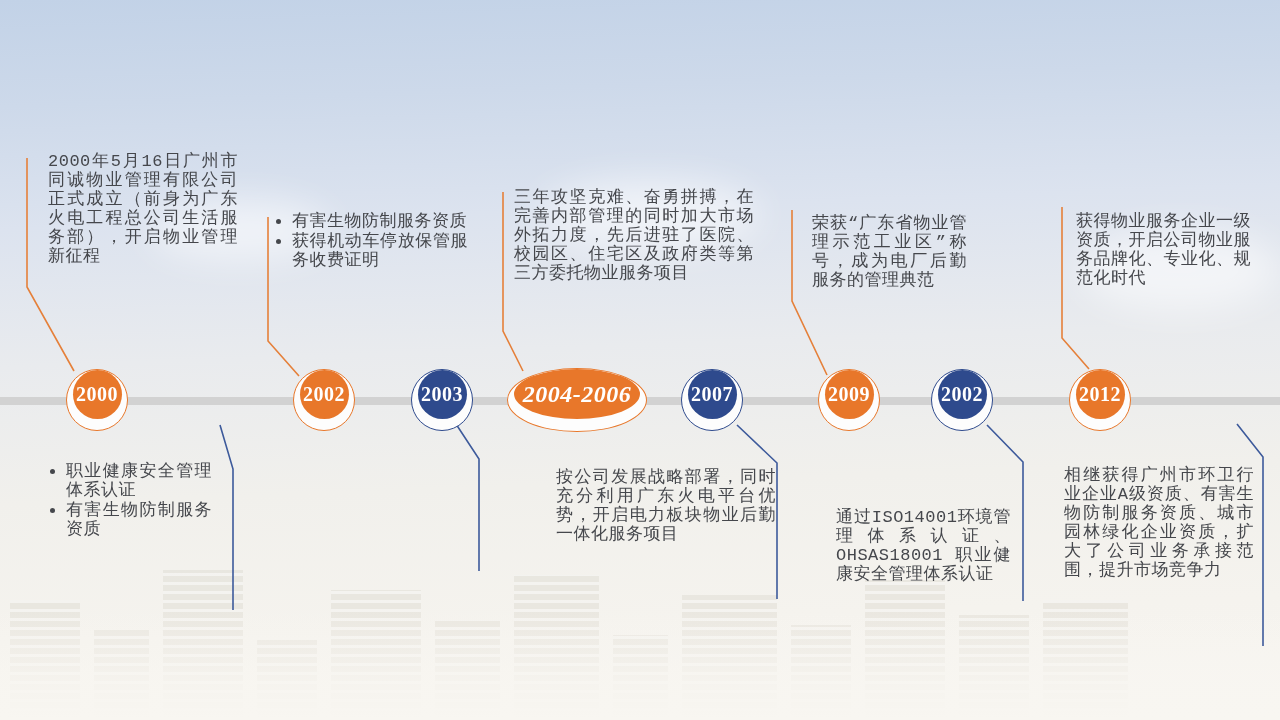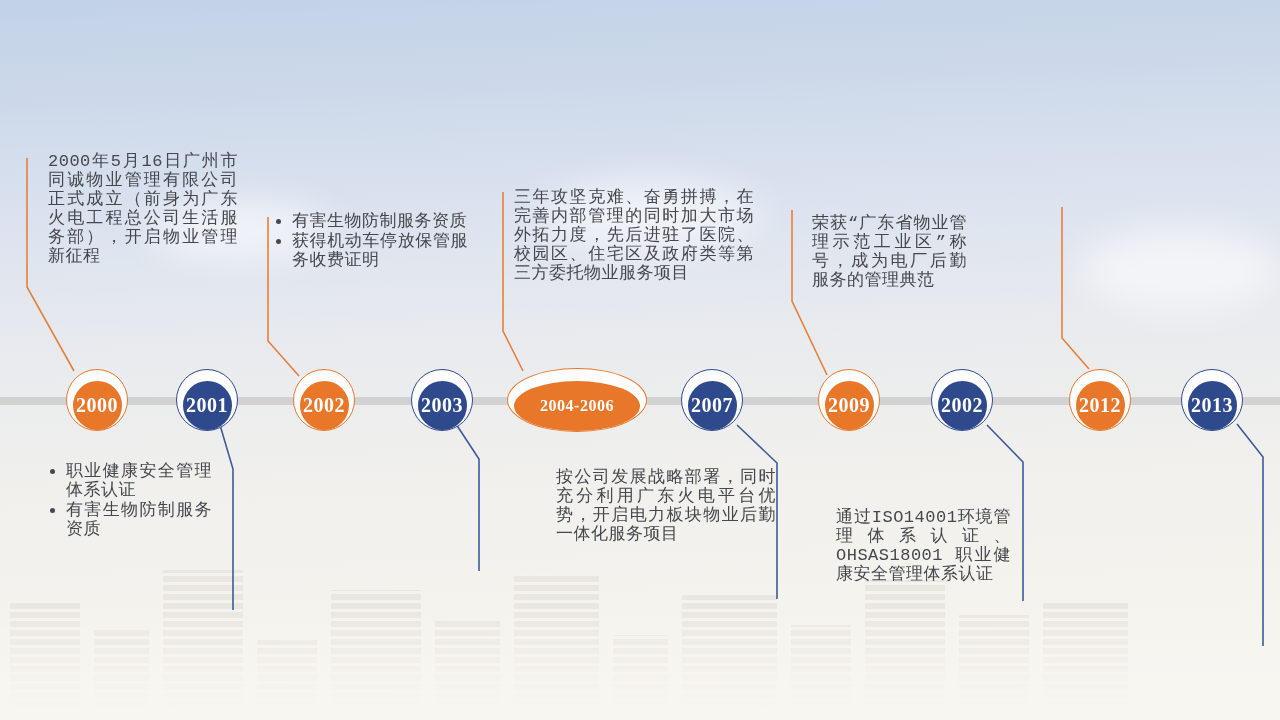--- a/index.html
+++ b/index.html
@@ -14,30 +14,30 @@
   .bld{background:rgba(198,190,176,.22);background-image:repeating-linear-gradient(0deg,rgba(255,255,255,.5) 0 3px,transparent 3px 9px);}
   .skyfade{position:absolute;left:0;bottom:0;width:1280px;height:110px;background:linear-gradient(180deg,rgba(247,245,240,0) 0%,rgba(248,246,241,.85) 70%,#f8f6f1 100%);}
   .title{
     position:absolute;left:95px;top:50px;font-size:30px;letter-spacing:2px;
     color:#3a3b3e;font-weight:600;
   }
   .track{position:absolute;left:0;top:397px;width:1280px;height:8px;background:#d2d2d2;}
   svg.leaders{position:absolute;left:0;top:0;pointer-events:none;}
   .node{
     position:absolute;border-radius:50%;background:#fdfdfd;border:1.5px solid;
-    display:flex;align-items:flex-end;justify-content:center;box-sizing:border-box;
+    display:flex;align-items:flex-start;justify-content:center;box-sizing:border-box;
   }
   .node-inner{
     border-radius:50%;display:flex;align-items:center;justify-content:center;
     color:#fff;font-family:"Liberation Serif","DejaVu Serif",serif;font-weight:600;font-size:20px;letter-spacing:.5px;
   }
   .circle{width:62px;height:62px;}
   .circle .node-inner{width:49px;height:49px;}
   .oval{width:140px;height:64px;}
-  .oval .node-inner{width:126px;height:50px;font-size:16px;}
+  .oval .node-inner{width:126px;height:50px;font-size:24px;font-style:italic;}
   .orange{border-color:#e8772a;}
   .orange .node-inner{background:#e8772a;}
   .navy{border-color:#2e4a8d;}
   .navy .node-inner{background:#2e4a8d;}
   .tblock{
     position:absolute;font-size:17px;line-height:19px;color:#45474c;
     text-align:justify;letter-spacing:.5px;font-family:Liberation Mono, monospace;
   }
   .tblock ul{margin:0;padding-left:14px;list-style:disc;}
   .tblock li{margin:0 0 1px 0;}
@@ -80,46 +80,40 @@
     <polyline points="220,425 233,469 233,610" fill="none" stroke="#3d5a9b" stroke-width="1.6"></polyline>
     <polyline points="456,424 479,459 479,571" fill="none" stroke="#3d5a9b" stroke-width="1.6"></polyline>
     <polyline points="737,425 777,463 777,599" fill="none" stroke="#3d5a9b" stroke-width="1.6"></polyline>
     <polyline points="987,425 1023,462 1023,601" fill="none" stroke="#3d5a9b" stroke-width="1.6"></polyline>
     <polyline points="1237,424 1263,457 1263,646" fill="none" stroke="#3d5a9b" stroke-width="1.6"></polyline>
   </svg>
 
   <div class="node circle orange" style="left:66px;top:369px;">
     <div class="node-inner">2000</div>
   </div>
-  <div class="node circle navy" style="left:176px;top:369px;">
-    <div class="node-inner">2001</div>
-  </div>
   <div class="node circle orange" style="left:293px;top:369px;">
     <div class="node-inner">2002</div>
   </div>
   <div class="node circle navy" style="left:411px;top:369px;">
     <div class="node-inner">2003</div>
   </div>
   <div class="node oval orange" style="left:507px;top:368px;">
     <div class="node-inner">2004-2006</div>
   </div>
   <div class="node circle navy" style="left:681px;top:369px;">
     <div class="node-inner">2007</div>
   </div>
   <div class="node circle orange" style="left:818px;top:369px;">
     <div class="node-inner">2009</div>
   </div>
   <div class="node circle navy" style="left:931px;top:369px;">
     <div class="node-inner">2002</div>
   </div>
   <div class="node circle orange" style="left:1069px;top:369px;">
     <div class="node-inner">2012</div>
-  </div>
-  <div class="node circle navy" style="left:1181px;top:369px;">
-    <div class="node-inner">2013</div>
   </div>
 
   <div class="tblock" style="left:48px;top:152px;width:190px;">2000年5月16日广州市同诚物业管理有限公司正式成立（前身为广东火电工程总公司生活服务部），开启物业管理新征程</div>
 
   <div class="tblock" style="left:52px;top:462px;width:160px;">
     <ul>
       <li>职业健康安全管理体系认证</li>
       <li>有害生物防制服务资质</li>
     </ul>
   </div>
@@ -133,15 +127,17 @@
 
 
   <div class="tblock" style="left:514px;top:188px;width:240px;">三年攻坚克难、奋勇拼搏，在完善内部管理的同时加大市场外拓力度，先后进驻了医院、校园区、住宅区及政府类等第三方委托物业服务项目</div>
 
   <div class="tblock" style="left:556px;top:468px;width:220px;">按公司发展战略部署，同时充分利用广东火电平台优势，开启电力板块物业后勤一体化服务项目</div>
 
   <div class="tblock" style="left:812px;top:214px;width:155px;">荣获“广东省物业管理示范工业区”称号，成为电厂后勤服务的管理典范</div>
 
   <div class="tblock" style="left:836px;top:472px;width:175px;margin-top:36px;">通过ISO14001环境管理体系认证、OHSAS18001 职业健康安全管理体系认证</div>
 
+  <div class="tblock" style="left:1076px;top:212px;width:175px;">获得物业服务企业一级资质，开启公司物业服务品牌化、专业化、规范化时代</div>
 
+  <div class="tblock" style="left:1064px;top:466px;width:190px;">相继获得广州市环卫行业企业A级资质、有害生物防制服务资质、城市园林绿化企业资质，扩大了公司业务承接范围，提升市场竞争力</div>
 
 </div>
 
 </body></html>

